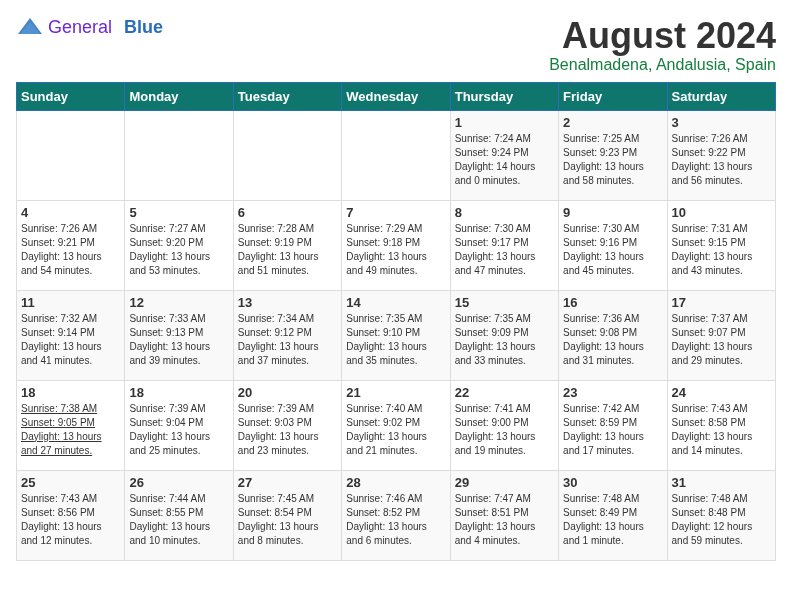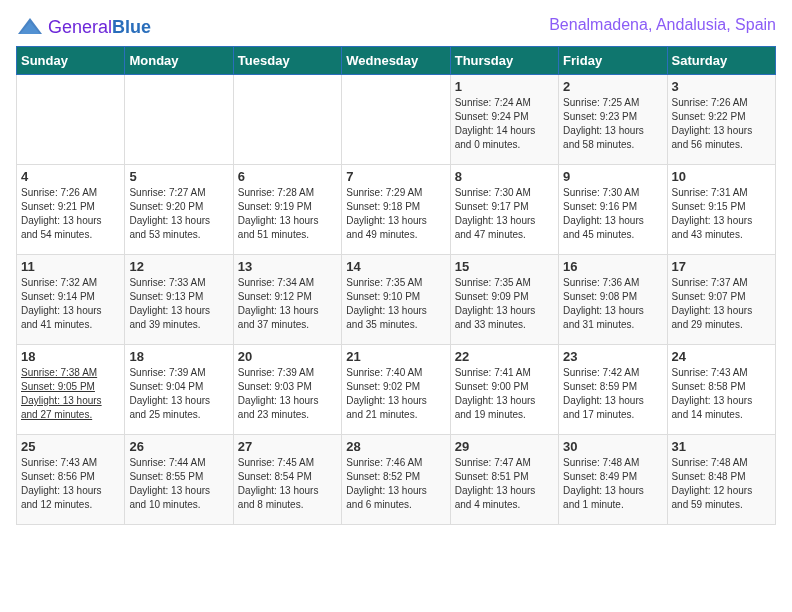--- a/index.html
+++ b/index.html
@@ -29,21 +29,21 @@
       text-align: right;
     }
     .month-year {
       font-size: 36px;
       font-weight: bold;
       color: #333;
       line-height: 1.1;
     }
     .location {
       font-size: 16px;
-      color: #8b5cf6;
+      color: #15803d;
     }
     table {
       width: 100%;
       border-collapse: collapse;
       table-layout: fixed;
     }
     thead tr {
       background: #0f766e;
     }
     thead th {
@@ -89,24 +89,25 @@
 </head>
 <body>
 
 <div class="header-row">
   <div class="logo">
     <svg class="logo-icon" viewBox="0 0 28 22" xmlns="http://www.w3.org/2000/svg">
       <polygon points="14,2 26,18 2,18" fill="#2a6ebb" opacity="0.85"></polygon>
       <polygon points="14,6 24,18 4,18" fill="#5a9ee0" opacity="0.5"></polygon>
     </svg>
     <div>
-      <span style="font-size:18px;font-weight:normal;color:#6d28d9;">General</span><span style="font-size:18px;font-weight:bold;color:#2a6ebb;">Blue</span>
+      <span style="font-size:18px;font-weight:normal;color:#6d28d9;">General</span><span style="font-size:18px;font-weight:bold;color:#2a6ebb;margin-left:12px;">Blue</span>
     </div>
   </div>
   <div class="title-block">
+    <div class="month-year">August 2024</div>
     <div class="location">Benalmadena, Andalusia, Spain</div>
   </div>
 </div>
 
 <table>
   <thead>
     <tr>
     <th>Sunday</th>
         <th>Monday</th>
         <th>Tuesday</th>

